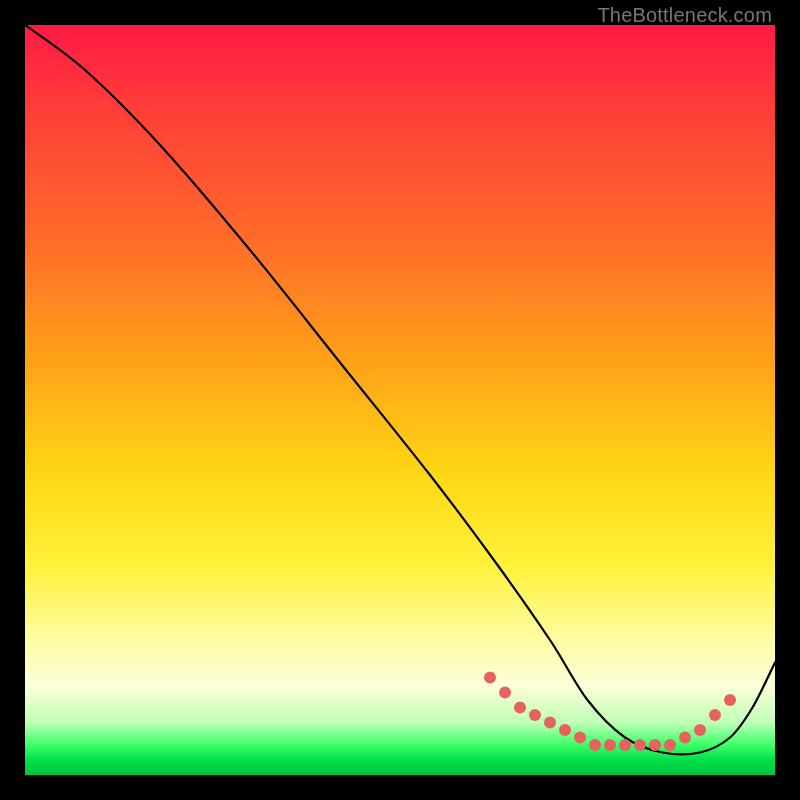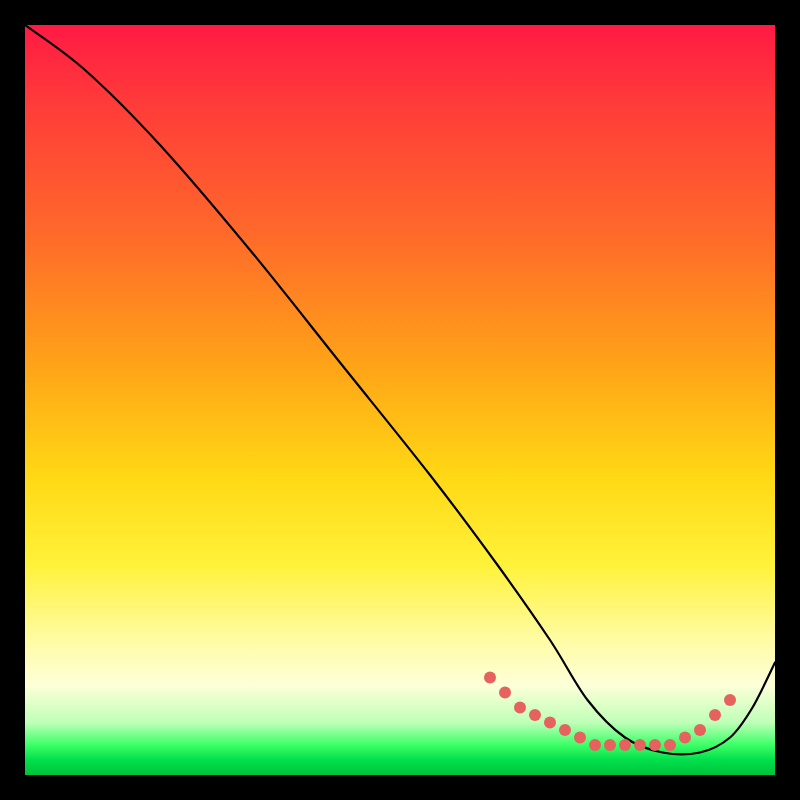--- a/index.html
+++ b/index.html
@@ -56,20 +56,21 @@
     top: 0;
     width: 750px;
     height: 750px;
     pointer-events: none;
   }
 </style>
 </head>
 <body>
 
 <div class="stage">
+  <div class="attribution">TheBottleneck.com</div>
 
   <div class="plot">
     <svg class="curve" viewBox="0 0 750 750" preserveAspectRatio="none">
       <path id="curve-path" fill="none" stroke="#000" stroke-width="2.2" stroke-linecap="round" stroke-linejoin="round" d="M 0 0 C 10 7.5, 37.5 25, 60 45 C 82.5 65, 107.5 90, 135 120 C 162.5 150, 195 188.75, 225 225 C 255 261.25, 285 299.99999999999994, 315 337.49999999999994 C 345 374.99999999999994, 378.75 416.25, 405 450 C 431.25 483.75, 452.5 512.5, 472.5 540 C 492.5 567.5, 510 592.5, 525 615 C 540 637.5, 550 658.75, 562.5 675 C 575 691.25, 587.5 703.75, 600 712.5 C 612.5 721.25, 625 725, 637.5 727.5 C 650 730, 663.75 730, 675 727.5 C 686.25 725, 696.25 720, 705 712.5 C 713.75 705, 720 695, 727.5 682.5 C 735 670, 746.25 645, 750 637.5"></path>
       <g id="marker-layer">
           <circle cx="465" cy="652.5" r="6" fill="#e6625f"></circle>
           <circle cx="480" cy="667.5" r="6" fill="#e6625f"></circle>
           <circle cx="495" cy="682.5" r="6" fill="#e6625f"></circle>
           <circle cx="510.00000000000006" cy="690" r="6" fill="#e6625f"></circle>
           <circle cx="525" cy="697.5" r="6" fill="#e6625f"></circle>

